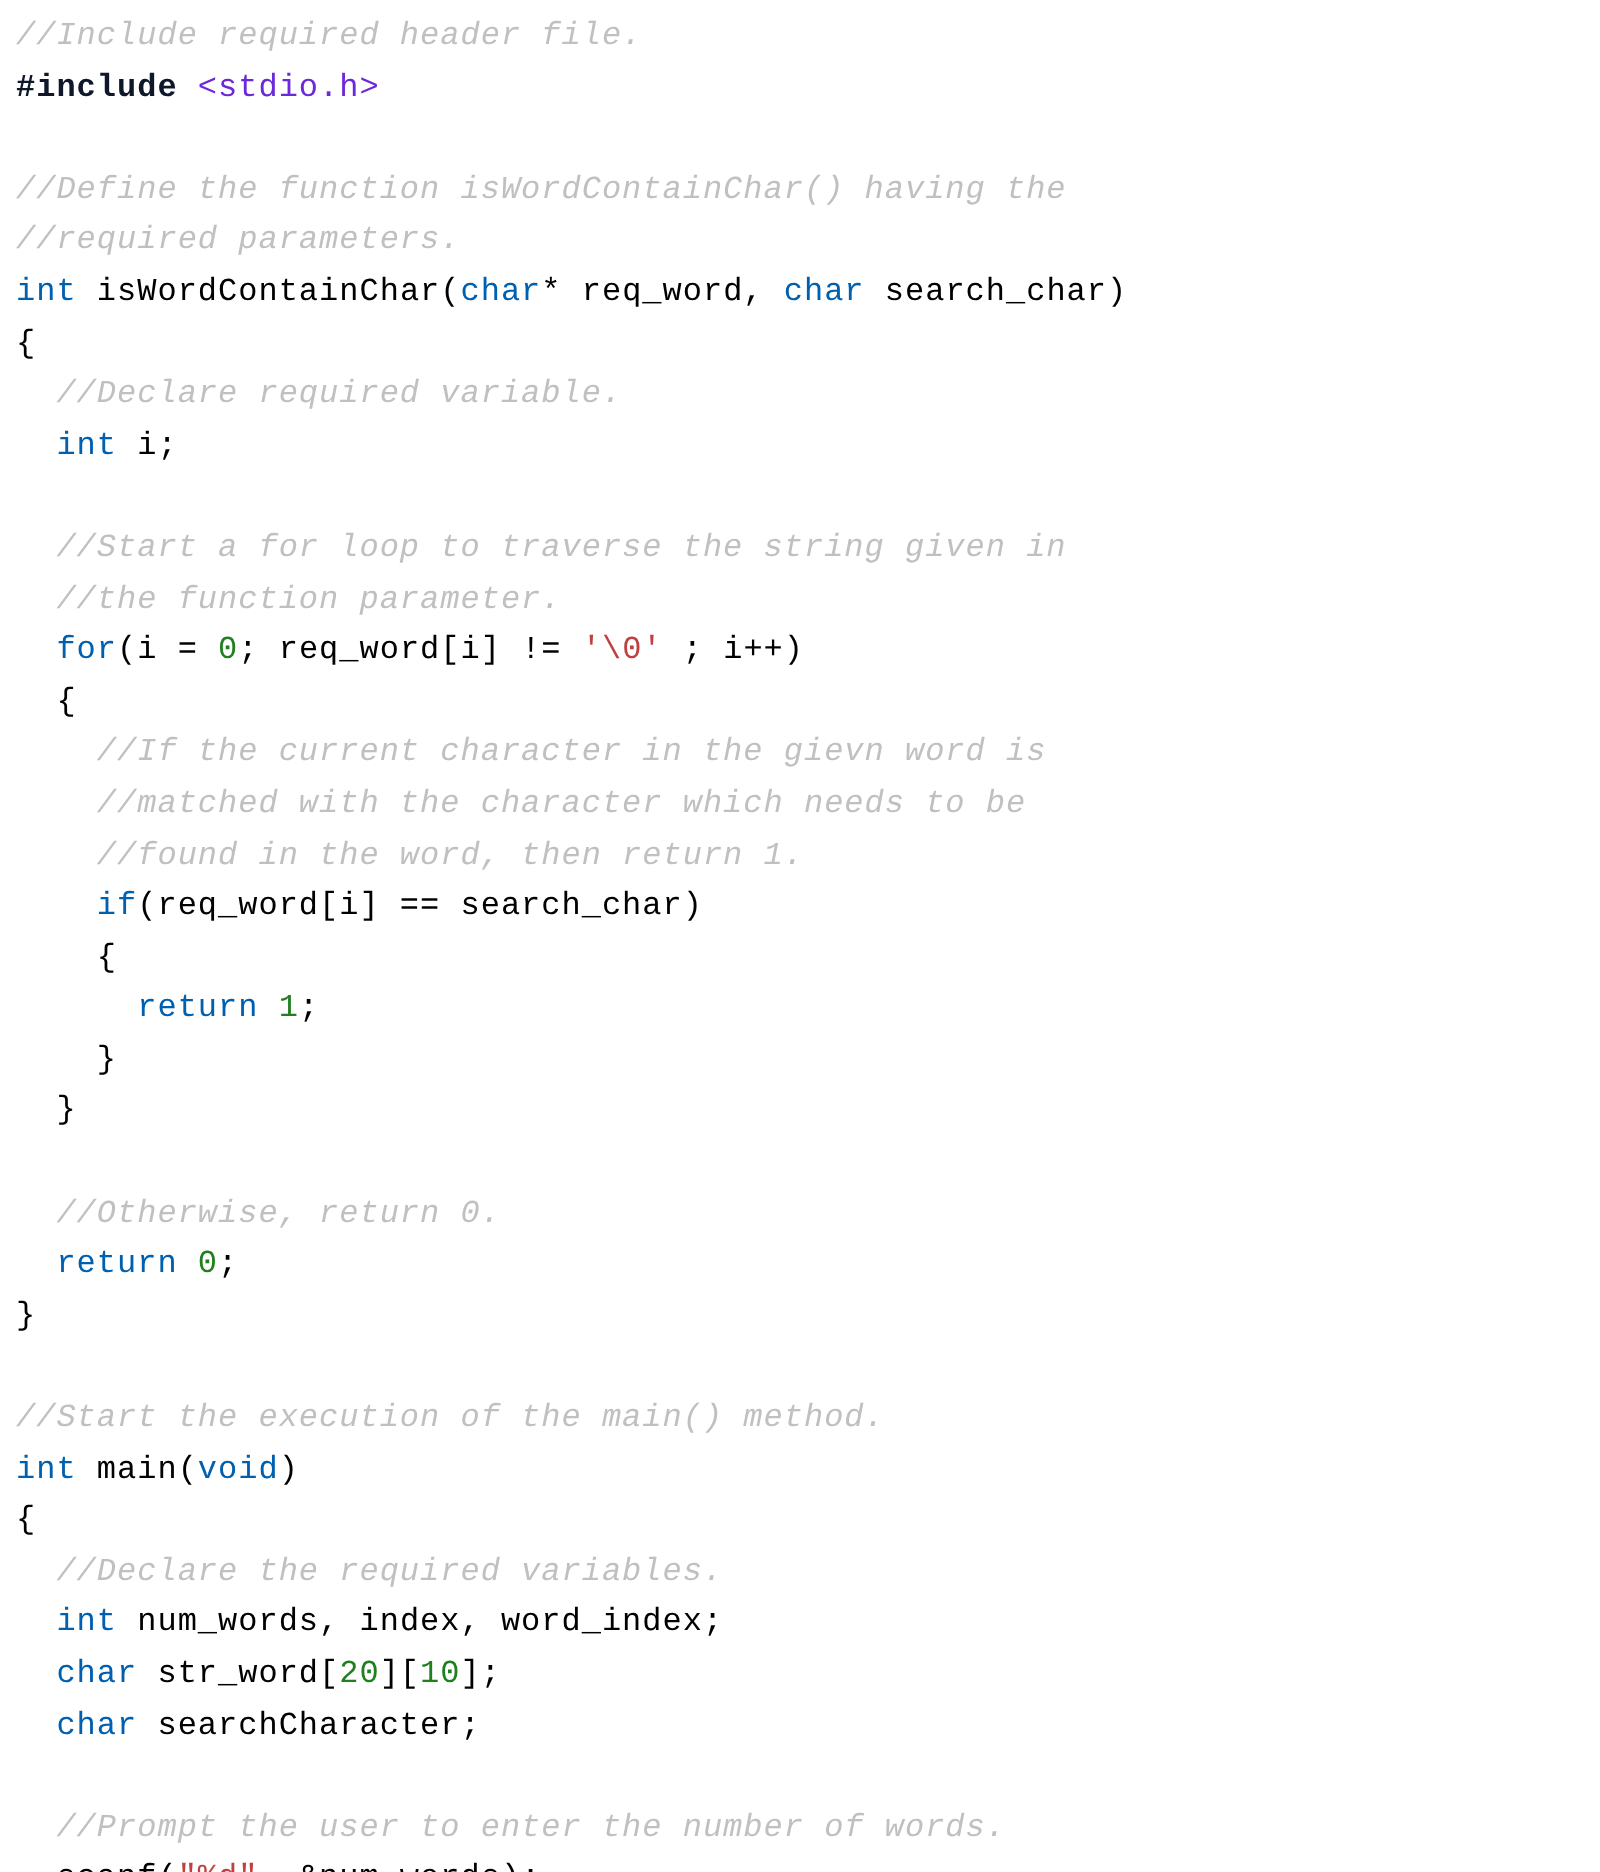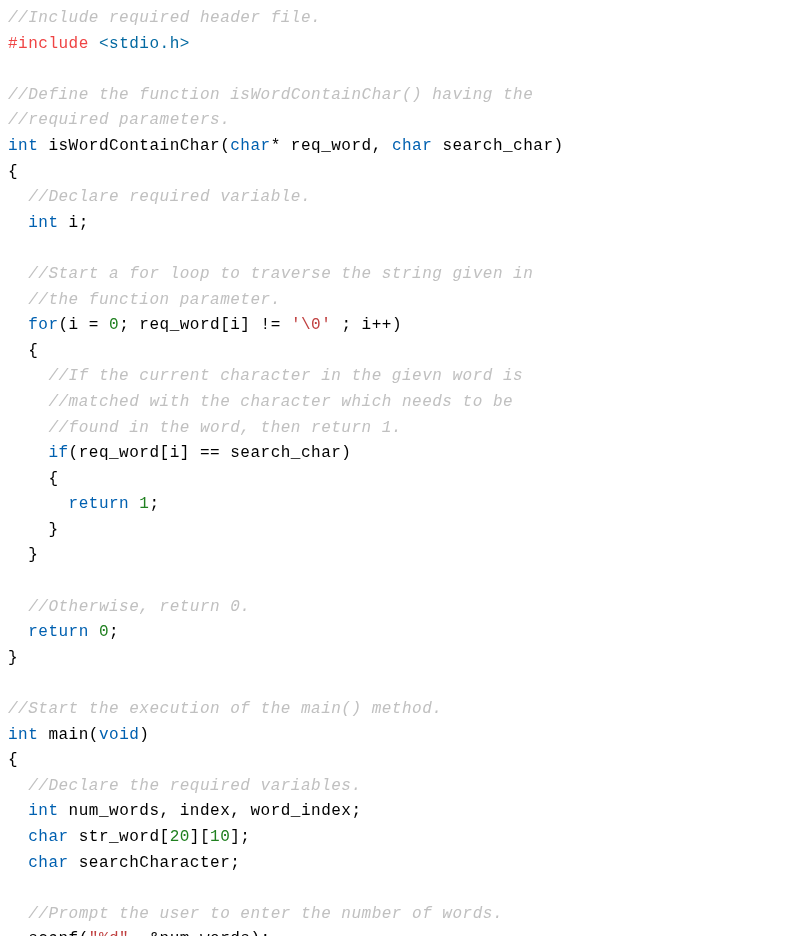--- a/index.html
+++ b/index.html
@@ -17,24 +17,25 @@
       letter-spacing: 0.5px;
     }
     .code-container {
       white-space: pre;
     }
     .comment {
       color: #c0c0c0;
       font-style: italic;
     }
     .preprocessor {
-      color: #ef4444;
+      color: #0f172a;
+      font-weight: bold;
     }
     .header-file {
-      color: #0369a1;
+      color: #6d28d9;
     }
     .keyword {
       color: #0060b0;
     }
     .number {
       color: #208020;
     }
     .string {
       color: #c04040;
     }

